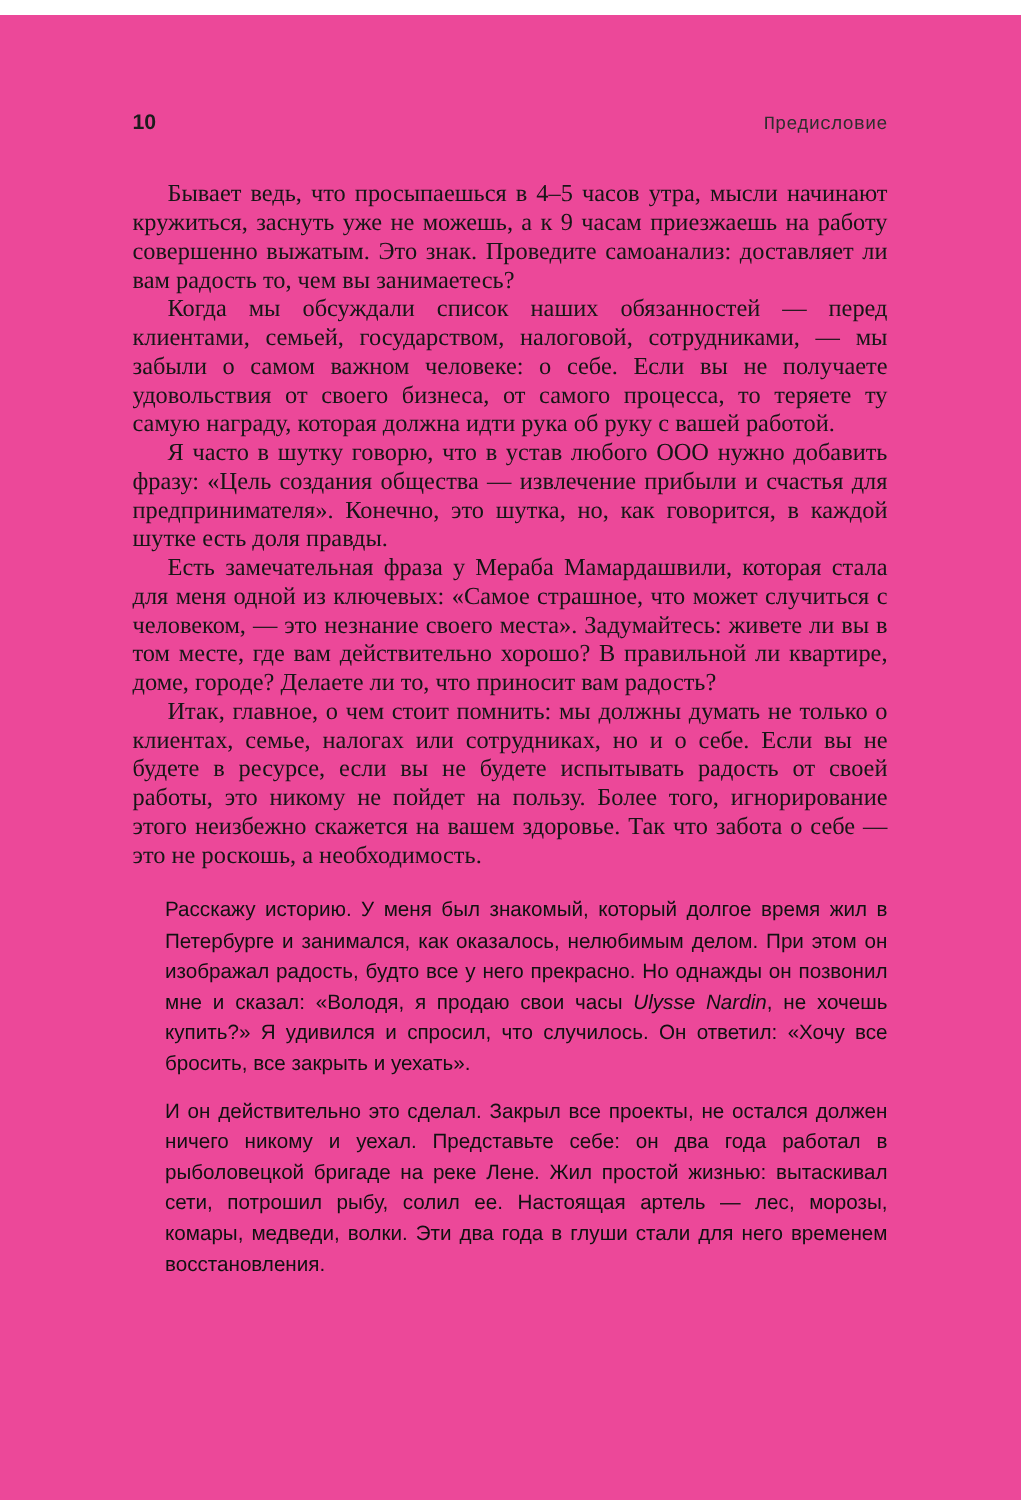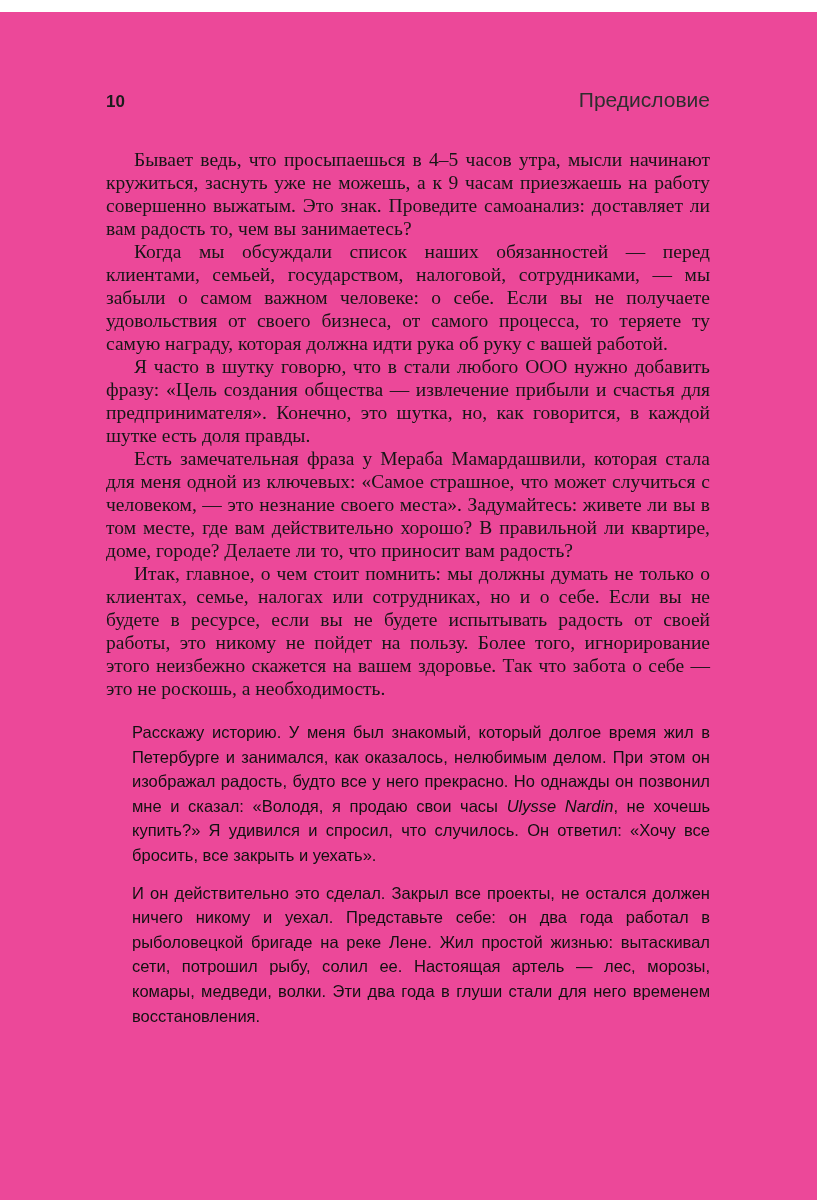--- a/index.html
+++ b/index.html
@@ -25,22 +25,22 @@
     align-items: baseline;
     margin-bottom: 36px;
   }
   .page-number {
     font-family: "Liberation Sans", sans-serif;
     font-weight: bold;
     font-size: 17px;
     color: #1c1c1c;
   }
   .running-title {
-    font-family: Liberation Sans, sans-serif;
-    font-size: 21px;
+    font-family: Liberation Mono, monospace;
+    font-size: 15px;
     color: #2e2e2e;
   }
   .body-text p.para {
     margin: 0;
     text-indent: 28px;
     font-size: 19.5px;
     line-height: 23px;
     text-align: justify;
     hyphens: auto;
     -webkit-hyphens: auto;
@@ -68,21 +68,21 @@
 <div class="page">
 
   <header class="page-header">
     <span class="page-number">10</span>
     <span class="running-title">Предисловие</span>
   </header>
 
   <main class="body-text">
     <p class="para">Бывает ведь, что просыпаешься в 4–5 часов утра, мысли начинают кружиться, заснуть уже не можешь, а к 9 часам приезжаешь на работу совершенно выжатым. Это знак. Проведите самоанализ: доставляет ли вам радость то, чем вы занимаетесь?</p>
     <p class="para">Когда мы обсуждали список наших обязанностей — перед клиентами, семьей, государством, налоговой, сотрудниками, — мы забыли о самом важном человеке: о себе. Если вы не получаете удовольствия от своего бизнеса, от самого процесса, то теряете ту самую награду, которая должна идти рука об руку с вашей работой.</p>
-    <p class="para">Я часто в шутку говорю, что в стали любого ООО нужно добавить фразу: «Цель создания общества — извлечение прибыли и счастья для предпринимателя». Конечно, это шутка, но, как говорится, в каждой шутке есть доля правды.</p>
+    <p class="para">Я часто в шутку говорю, что в устав любого ООО нужно добавить фразу: «Цель создания общества — извлечение прибыли и счастья для предпринимателя». Конечно, это шутка, но, как говорится, в каждой шутке есть доля правды.</p>
     <p class="para">Есть замечательная фраза у Мераба Мамардашвили, которая стала для меня одной из ключевых: «Самое страшное, что может случиться с человеком, — это незнание своего места». Задумайтесь: живете ли вы в том месте, где вам действительно хорошо? В правильной ли квартире, доме, городе? Делаете ли то, что приносит вам радость?</p>
     <p class="para">Итак, главное, о чем стоит помнить: мы должны думать не только о клиентах, семье, налогах или сотрудниках, но и о себе. Если вы не будете в ресурсе, если вы не будете испытывать радость от своей работы, это никому не пойдет на пользу. Более того, игнорирование этого неизбежно скажется на вашем здоровье. Так что забота о себе — это не роскошь, а необходимость.</p>
 
     <div class="quote-block">
       <p class="quote-para"><span>Расскажу историю. У меня был знакомый, который долгое время жил в Петербурге и занимался, как оказалось, нелюбимым делом. При этом он изображал радость, будто все у него прекрасно. Но однажды он позвонил мне и сказал: «Володя, я продаю свои часы </span><em>Ulysse Nardin</em><span>, не хочешь купить?» Я удивился и спросил, что случилось. Он ответил: «Хочу все бросить, все закрыть и уехать».</span></p>
       <p class="quote-para">И он действительно это сделал. Закрыл все проекты, не остался должен ничего никому и уехал. Представьте себе: он два года работал в рыболовецкой бригаде на реке Лене. Жил простой жизнью: вытаскивал сети, потрошил рыбу, солил ее. Настоящая артель — лес, морозы, комары, медведи, волки. Эти два года в глуши стали для него временем восстановления.</p>
     </div>
   </main>
 
 </div>

